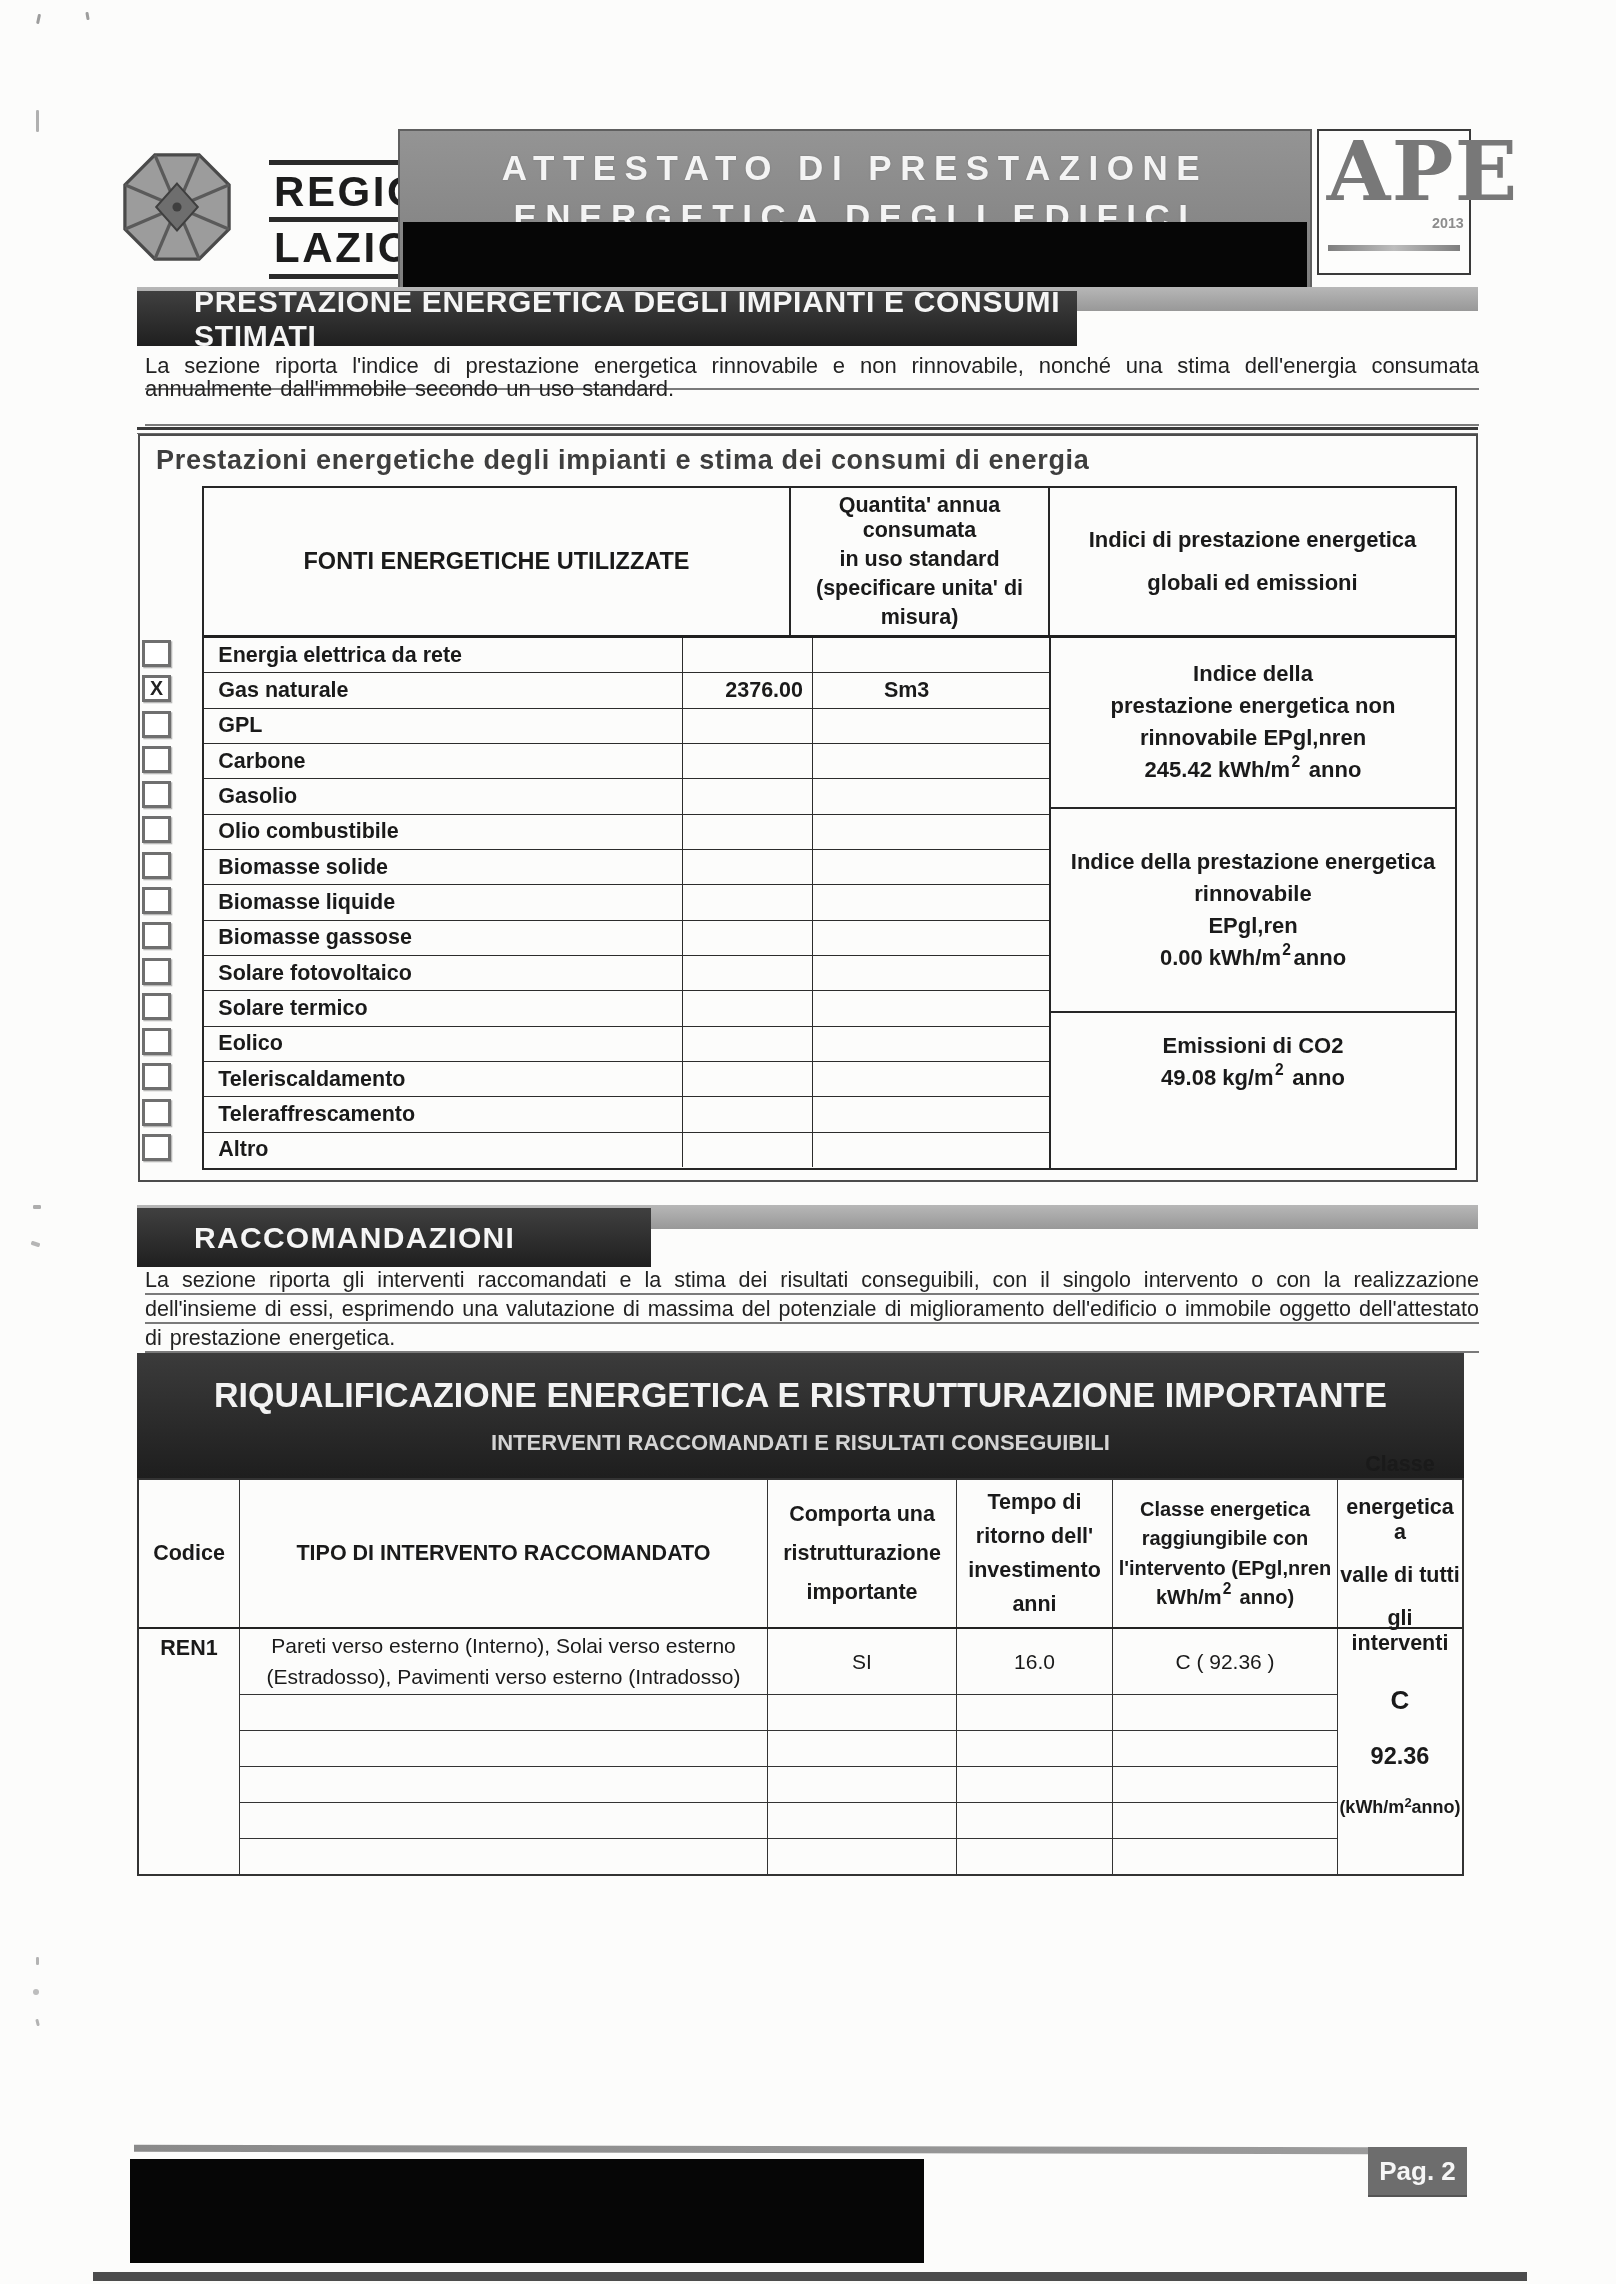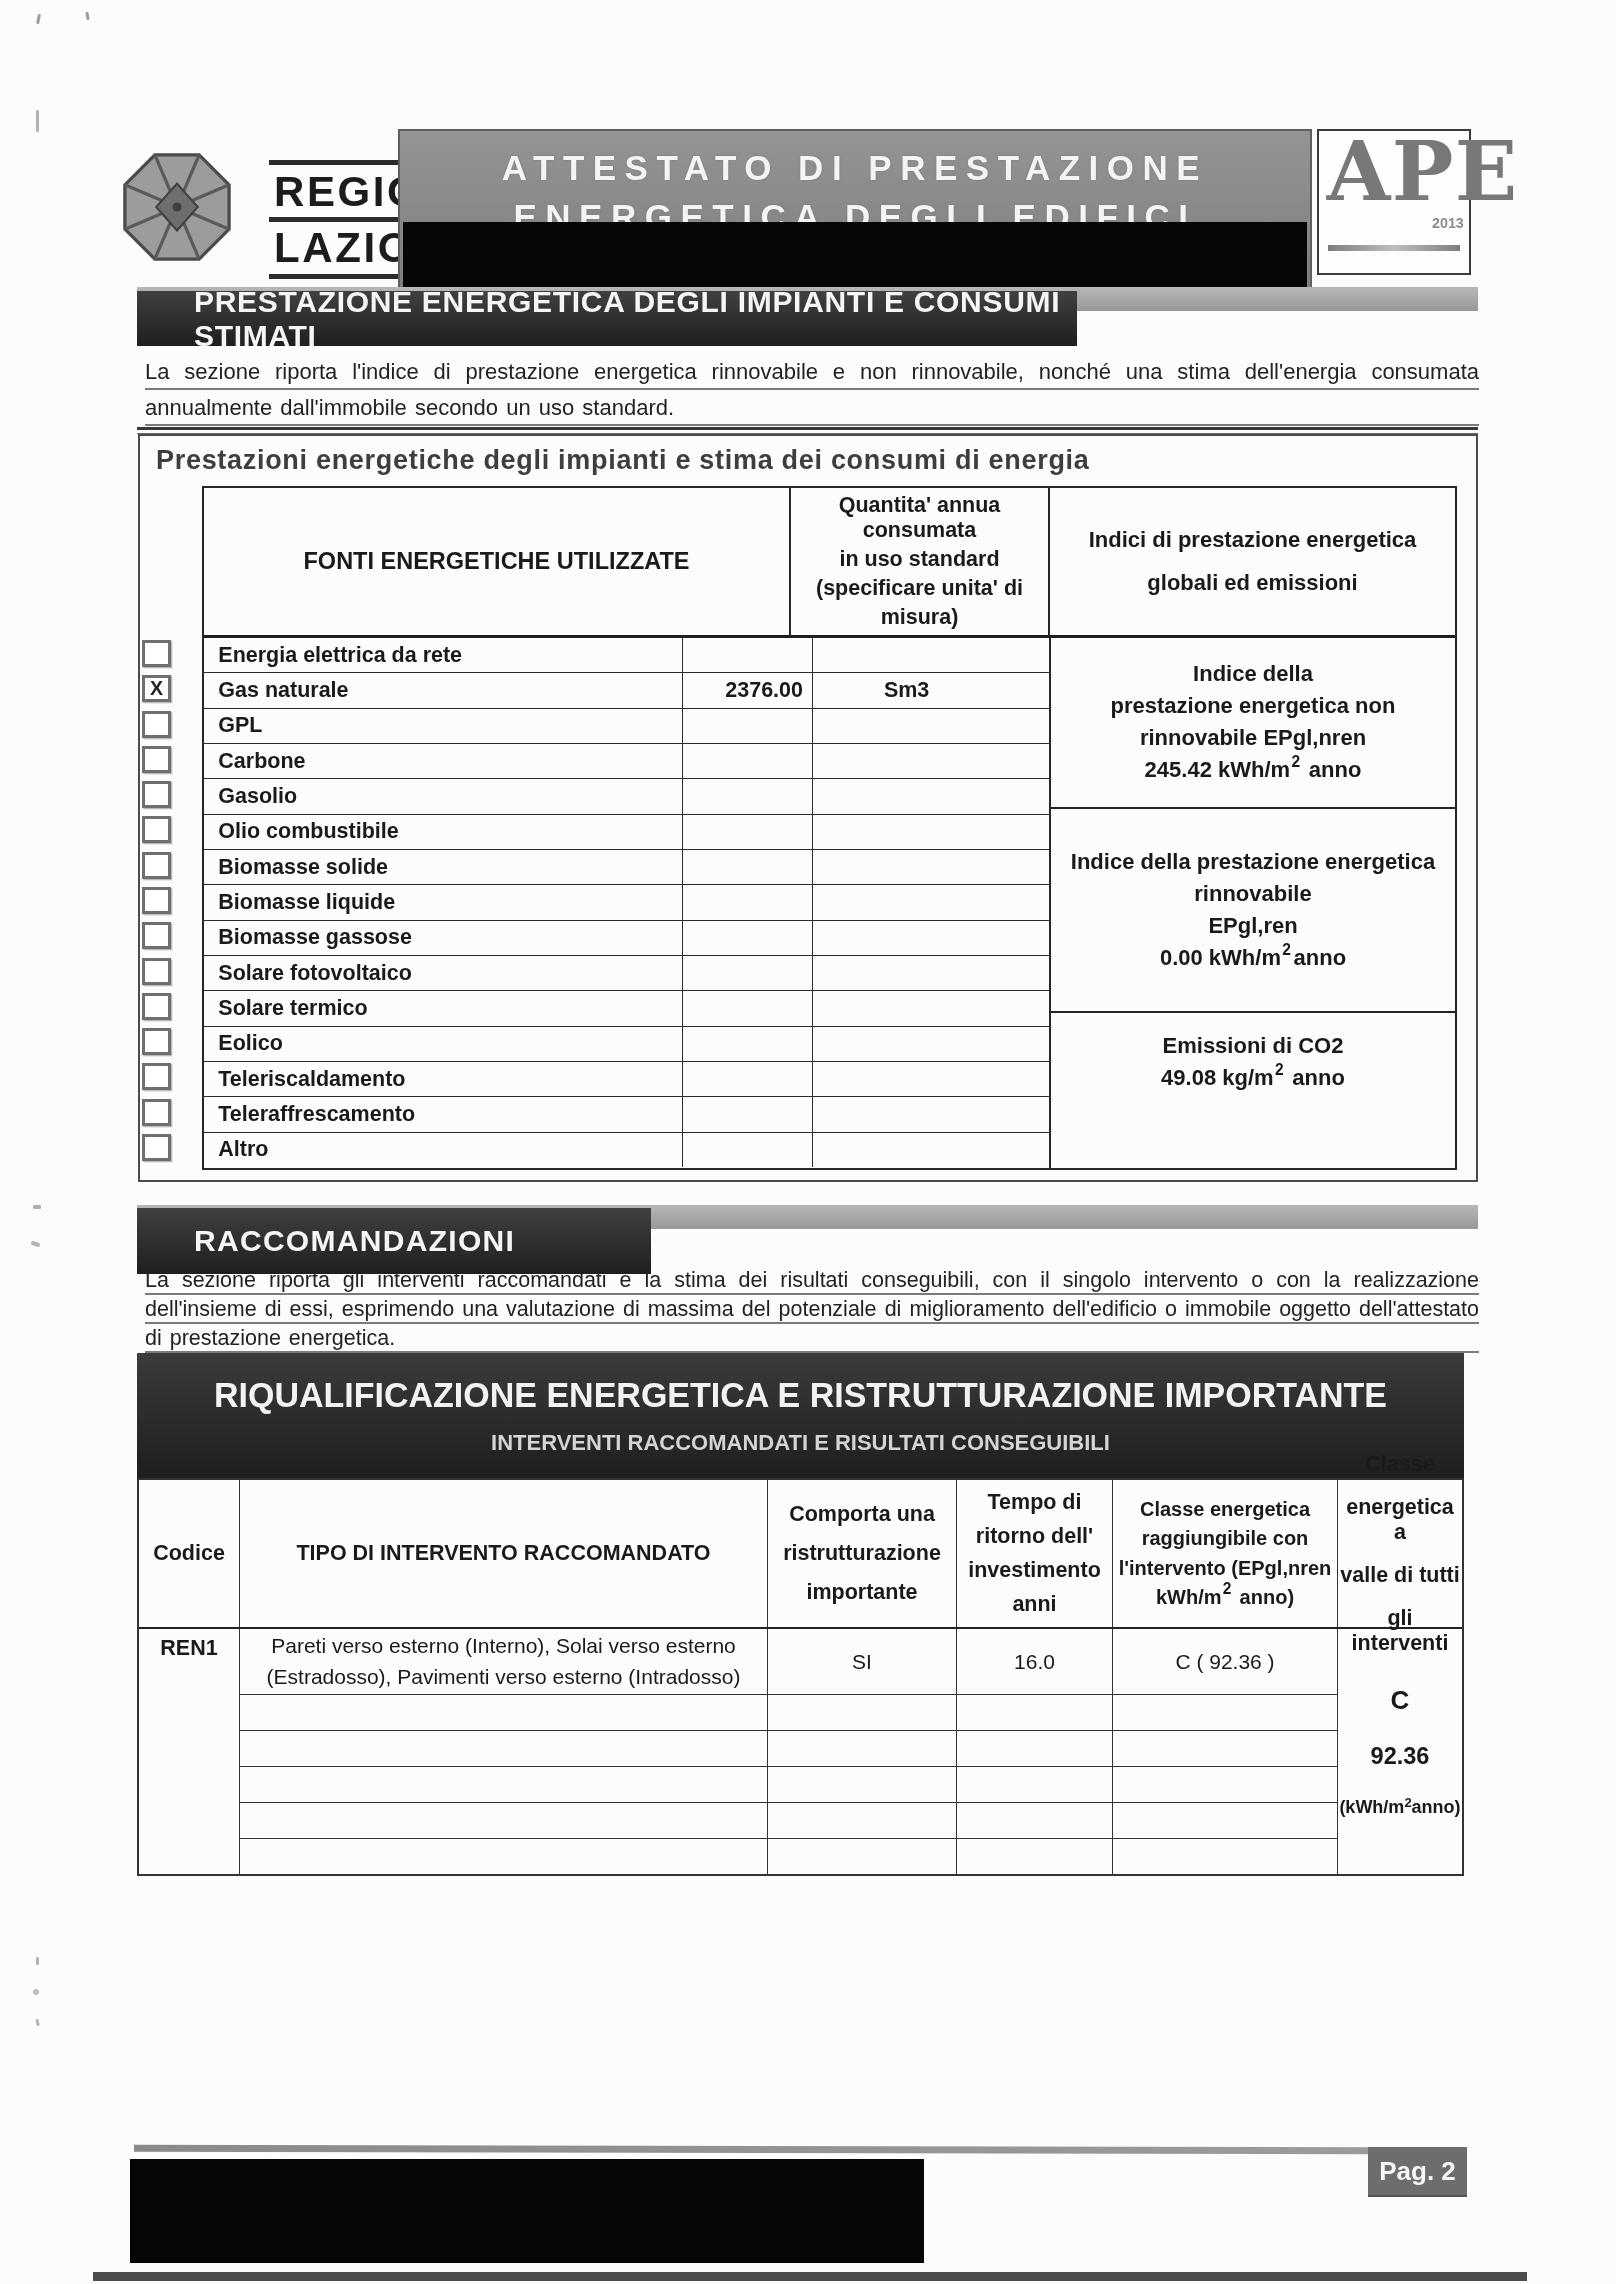--- a/index.html
+++ b/index.html
@@ -35,24 +35,24 @@
     background:linear-gradient(90deg,#7e7e7e,#bdbdbd,#7e7e7e);}
 
   
   .gray-strip{background:linear-gradient(180deg,#b7b7b7,#989898);height:23.5px;}
   .dark-banner{background:linear-gradient(180deg,#404040,#1f1f1f);color:#f5f5f5;
     font-weight:bold;display:flex;align-items:center;}
   #strip1{left:137px;top:287px;width:1341px;}
   #banner1{left:137px;top:291px;width:940px;height:55px;font-size:30px;padding-left:57px;
     letter-spacing:0.7px;box-sizing:border-box;}
   #strip2{left:137px;top:1205px;width:1341px;}
-  #banner2{left:137px;top:1208px;width:514px;height:66px;font-size:30px;padding-left:57px;
+  #banner2{left:137px;top:1208px;width:514px;height:59px;font-size:30px;padding-left:57px;
     letter-spacing:1.3px;box-sizing:border-box;}
 
-  .para{font-size:22px;line-height:36px;text-align:justify;color:#222;word-spacing:2px;
+  .para{font-size:22px;line-height:23px;text-align:justify;color:#222;word-spacing:2px;
     background-image:repeating-linear-gradient(to bottom,transparent 0,transparent 34px,#7a7a7a 34px,#7a7a7a 36px);}
   #para1{left:145px;top:354px;width:1334px;height:73px;}
   #para2{left:145px;top:1266px;width:1334px;height:89px;font-size:21.5px;line-height:29px;
     background-image:repeating-linear-gradient(to bottom,transparent 0,transparent 27px,#7a7a7a 27px,#7a7a7a 29px);}
 
   #heavy-rule1{left:137px;top:427px;width:1341px;height:2.6px;
     border-top:3.3px solid #3a3a3a;border-bottom:1.3px solid #6b6b6b;}
 
   
   #consumi-box{left:138px;top:434px;width:1340px;height:748px;border:2px solid #4c4c4c;box-sizing:border-box;}

